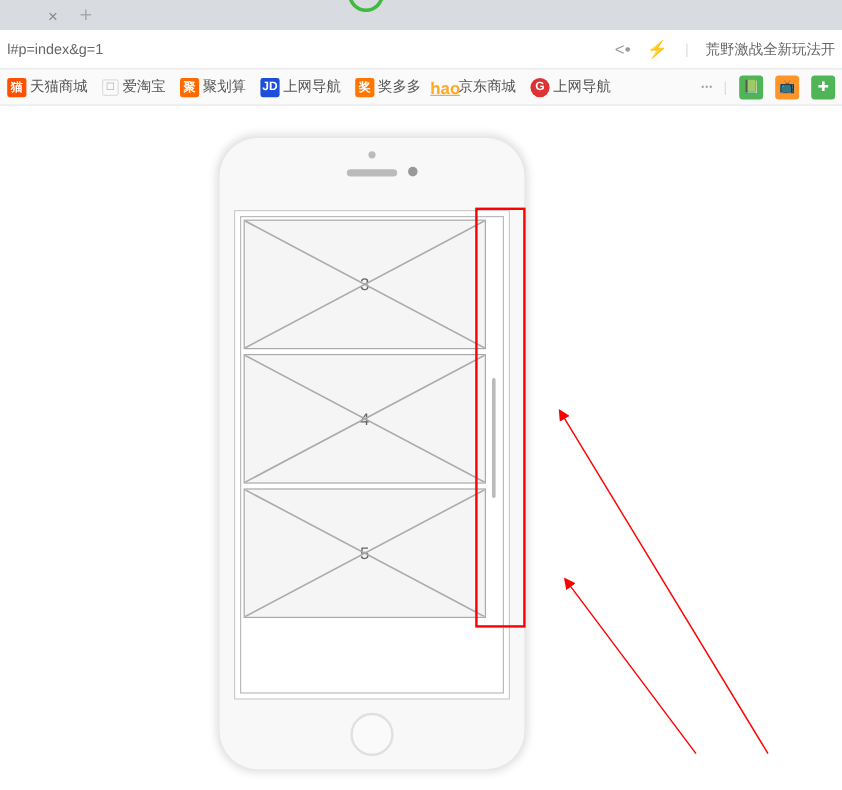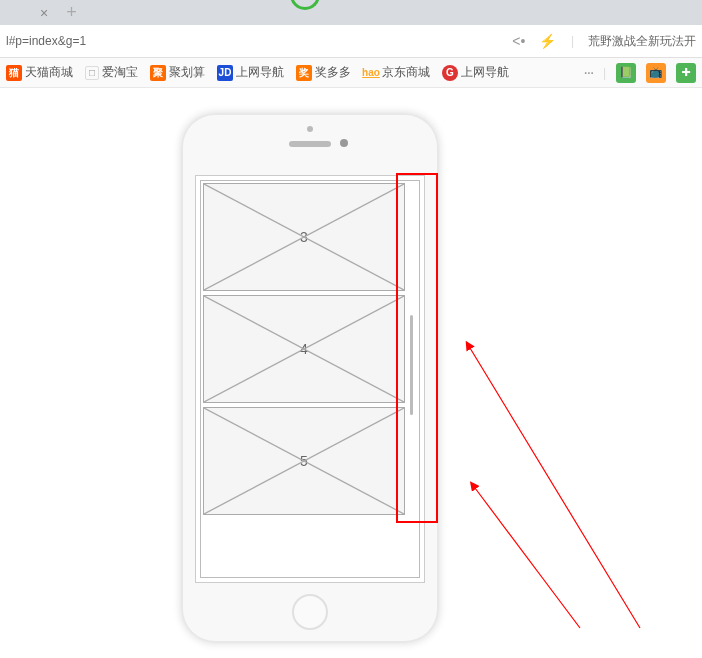--- a/index.html
+++ b/index.html
@@ -21,21 +21,21 @@
     .bookmark-bar { height: 30px; background: #fafafa; border-bottom: 1px solid #e8e8e8; display: flex; align-items: center; padding: 0 6px; font-size: 12px; color: #555; justify-content: space-between; }
     .bm-left { display: flex; align-items: center; gap: 12px; }
     .bm-item { display: flex; align-items: center; gap: 3px; cursor: pointer; }
     .bm-icon { display: inline-flex; align-items: center; justify-content: center; width: 16px; height: 16px; border-radius: 2px; font-size: 10px; font-weight: bold; color: #fff; }
     .ic-tmall { background: #ff5000; }
     .ic-taobao { background: transparent; border: 1px solid #ddd; color: #999; width: 14px; height: 14px; }
     .ic-ju { background: #ff6a00; }
     .ic-jd { background: #1d4ed8; }
     .ic-dd { background: #ff7700; }
     .ic-hao { background: transparent; }
-    .hao-text { color: #ffa823; font-size: 10px; font-weight: bold; text-decoration: underline; }
+    .hao-text { color: #ffa823; font-size: 14px; font-weight: bold; text-decoration: underline; }
     .ic-game { background: #d33; border-radius: 50%; }
     .bm-right { display: flex; align-items: center; gap: 10px; }
     .dots { color: #999; font-size: 16px; letter-spacing: -2px; }
     .ext-icon { width: 20px; height: 20px; display: inline-flex; align-items: center; justify-content: center; border-radius: 3px; font-size: 11px; color: #fff; }
     .ext-green { background: #4fb556; }
     .ext-tv { background: #ff9526; }
     .ext-plus { background: #4fb556; }
     
     .content { position: relative; width: 100%; height: calc(100% - 83px); }
     

